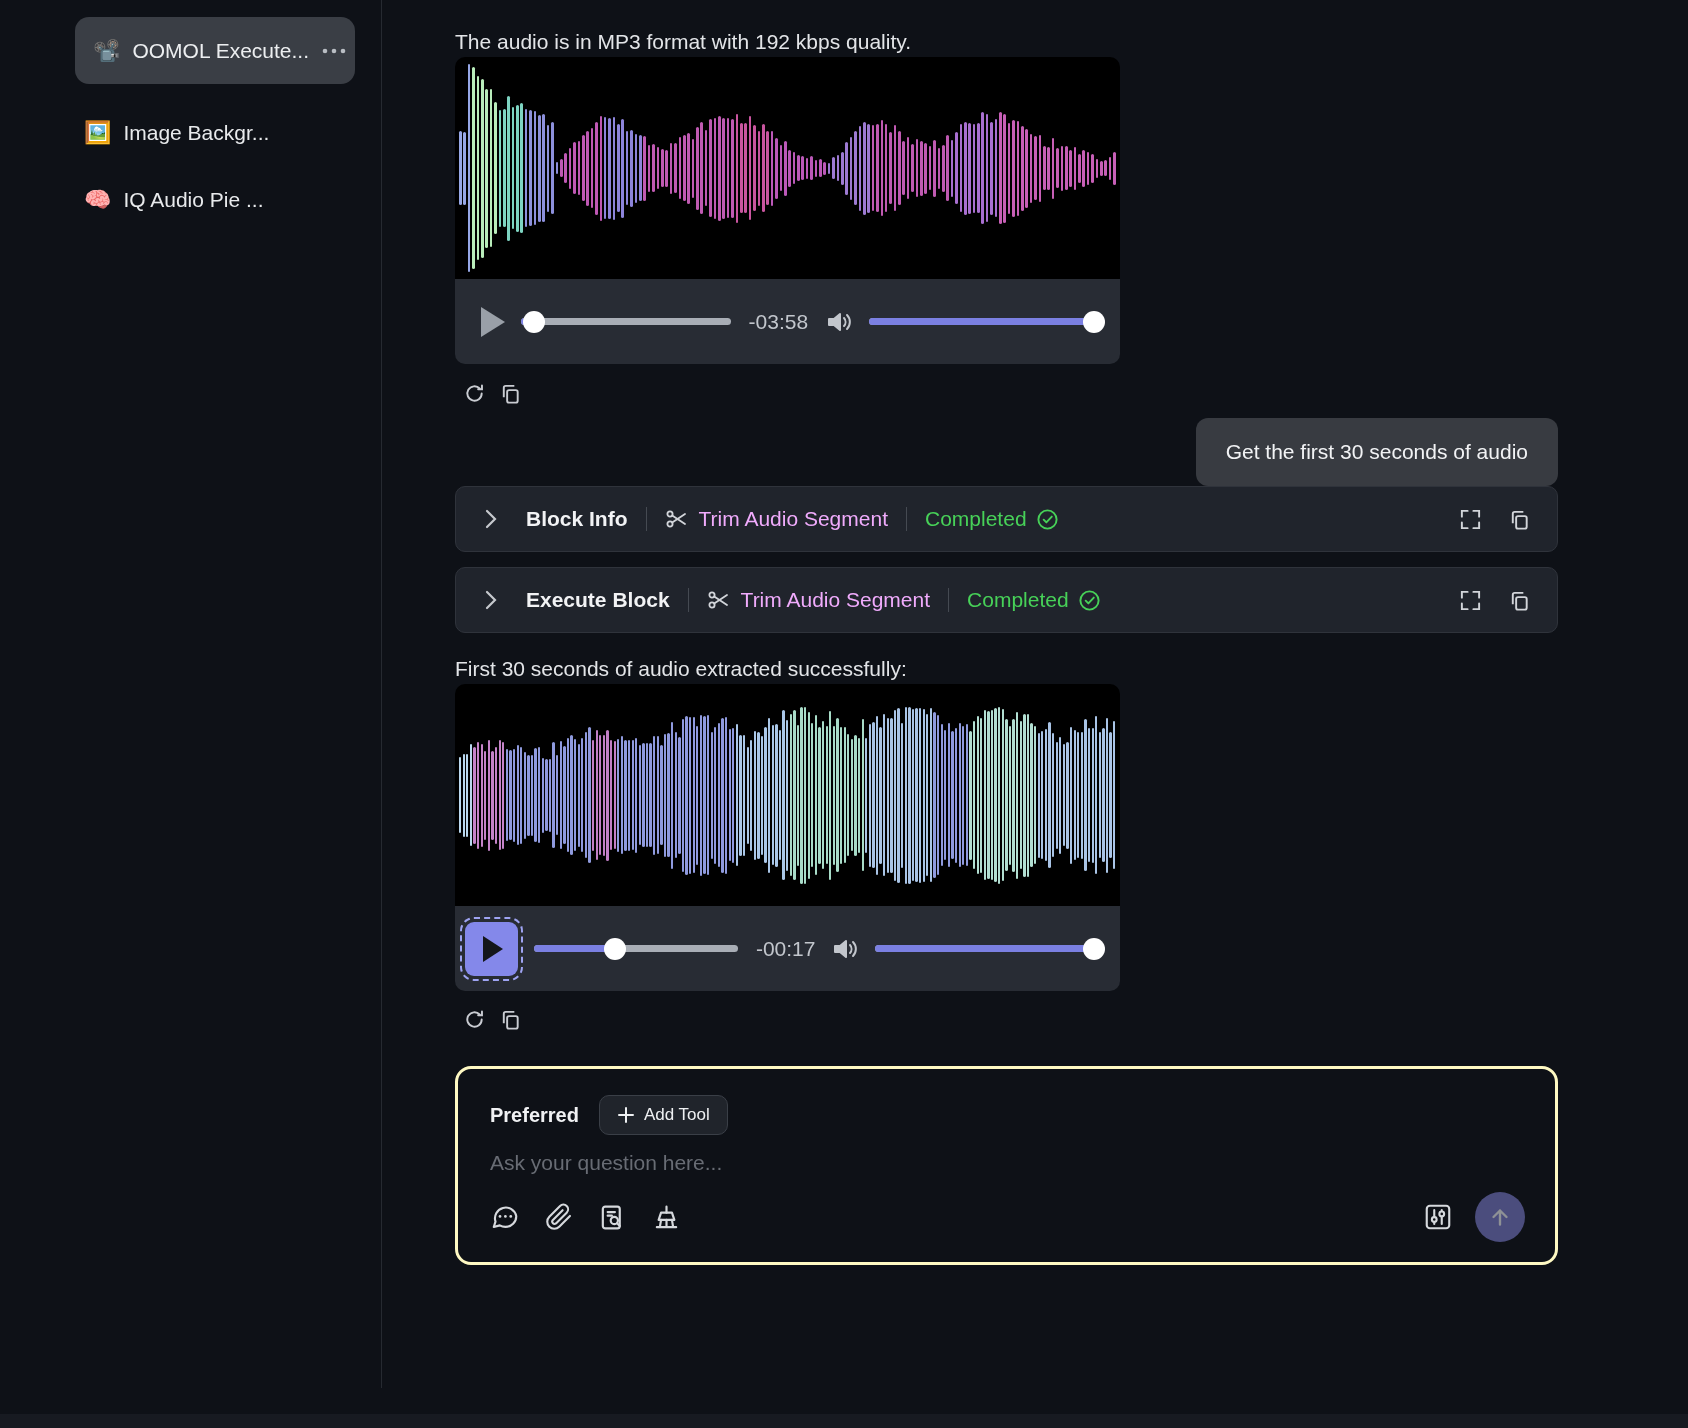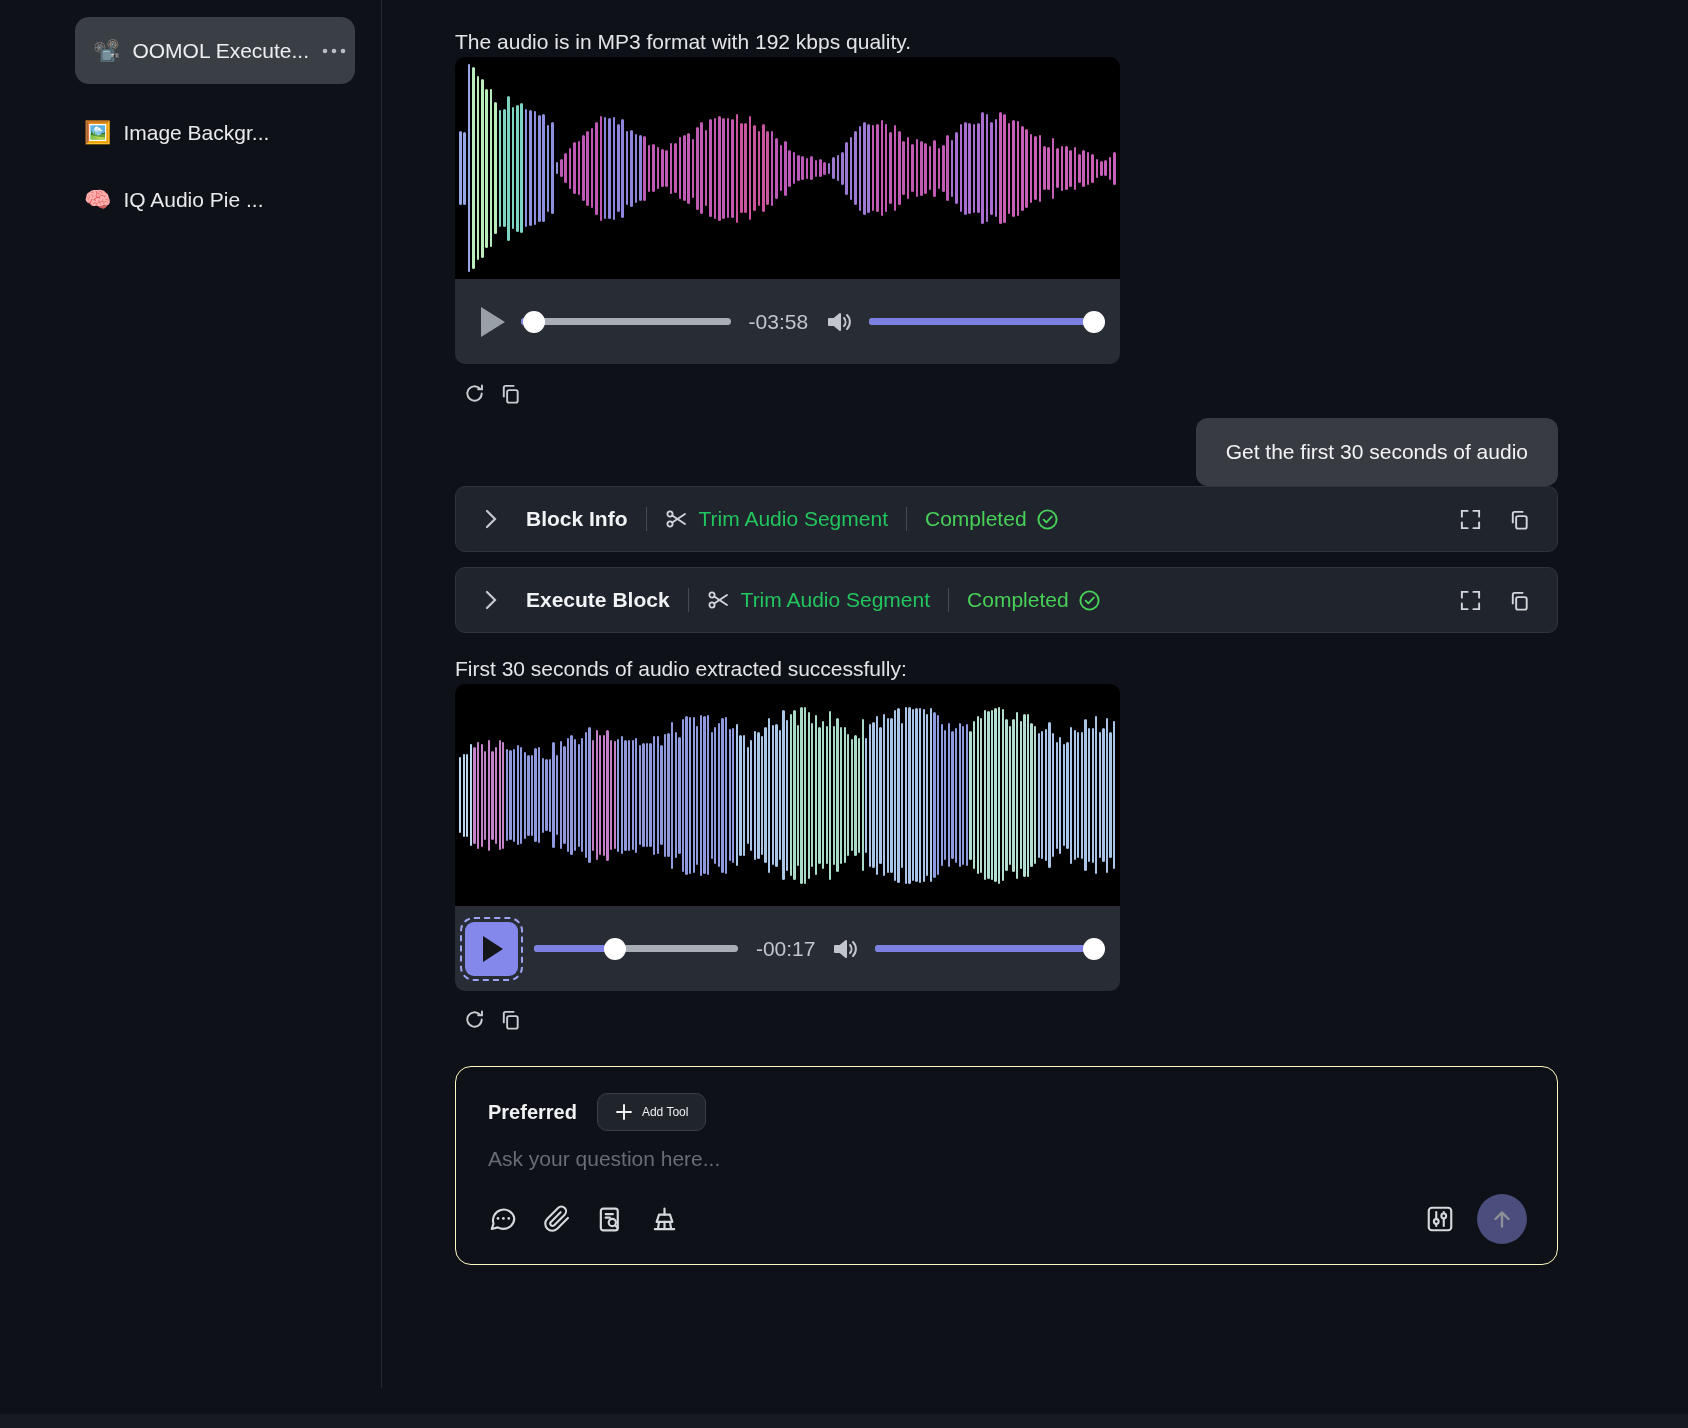--- a/index.html
+++ b/index.html
@@ -60,32 +60,32 @@
 
   
   .block { height:66px; background:#20242c; border:1px solid #2f333b; border-radius:10px;
            display:flex; align-items:center; padding:0 26px; }
   .block.first { }
   .block.secondb { margin-top:15px; }
   .chev { color:#c6c9ce; display:flex; cursor:pointer; }
   .block-title { margin-left:26px; font-size:21px; font-weight:bold; color:#f2f3f5; }
   .pipe { width:1px; height:24px; background:#454a52; margin:0 18px; }
   .tool-ic { color:#d2d5da; display:flex; margin-right:10px; }
-  .tool-name { font-size:21px; color:#22c55e; }
+  .tool-name { font-size:21px; color:#f0abfc; }
   .status { font-size:21px; color:#47d158; display:flex; align-items:center; gap:9px; }
   .block-icons { margin-left:auto; display:flex; gap:26px; color:#d2d5da; }
   .block-icons svg { cursor:pointer; }
 
   
-  .composer { margin-top:35px; height:199px; border:1px solid #fef9c3; border-radius:16px;
+  .composer { margin-top:35px; height:199px; border:3px solid #fef9c3; border-radius:16px;
               padding:26px 30px 20px 32px; display:flex; flex-direction:column; }
   .comp-row1 { display:flex; align-items:center; gap:20px; }
   .preferred { font-size:20px; font-weight:bold; color:#f0f1f3; }
   .add-tool { display:flex; align-items:center; gap:9px; border:1px solid #3a3f47; background:#20242b;
-              border-radius:10px; padding:9px 17px; font-size:12px; color:#eef0f2; cursor:pointer; }
+              border-radius:10px; padding:9px 17px; font-size:17px; color:#eef0f2; cursor:pointer; }
   .ask-input { margin-top:16px; background:transparent; border:none; outline:none; font-size:21px;
                color:#e8e8ea; width:700px; font-family:inherit; }
   .ask-input::placeholder { color:#686c74; }
   .comp-row3 { margin-top:auto; display:flex; align-items:center; gap:25px; color:#d6d9dd; }
   .comp-row3 svg { cursor:pointer; }
   .comp-right { margin-left:auto; display:flex; align-items:center; gap:22px; }
   .send-btn { width:50px; height:50px; border-radius:50%; background:#4b4d7d; display:flex;
               align-items:center; justify-content:center; color:#8e9195; cursor:pointer; }
 
   .bottom-strip { position:absolute; left:0; bottom:0; width:100%; height:14px; background:#171a21; }

